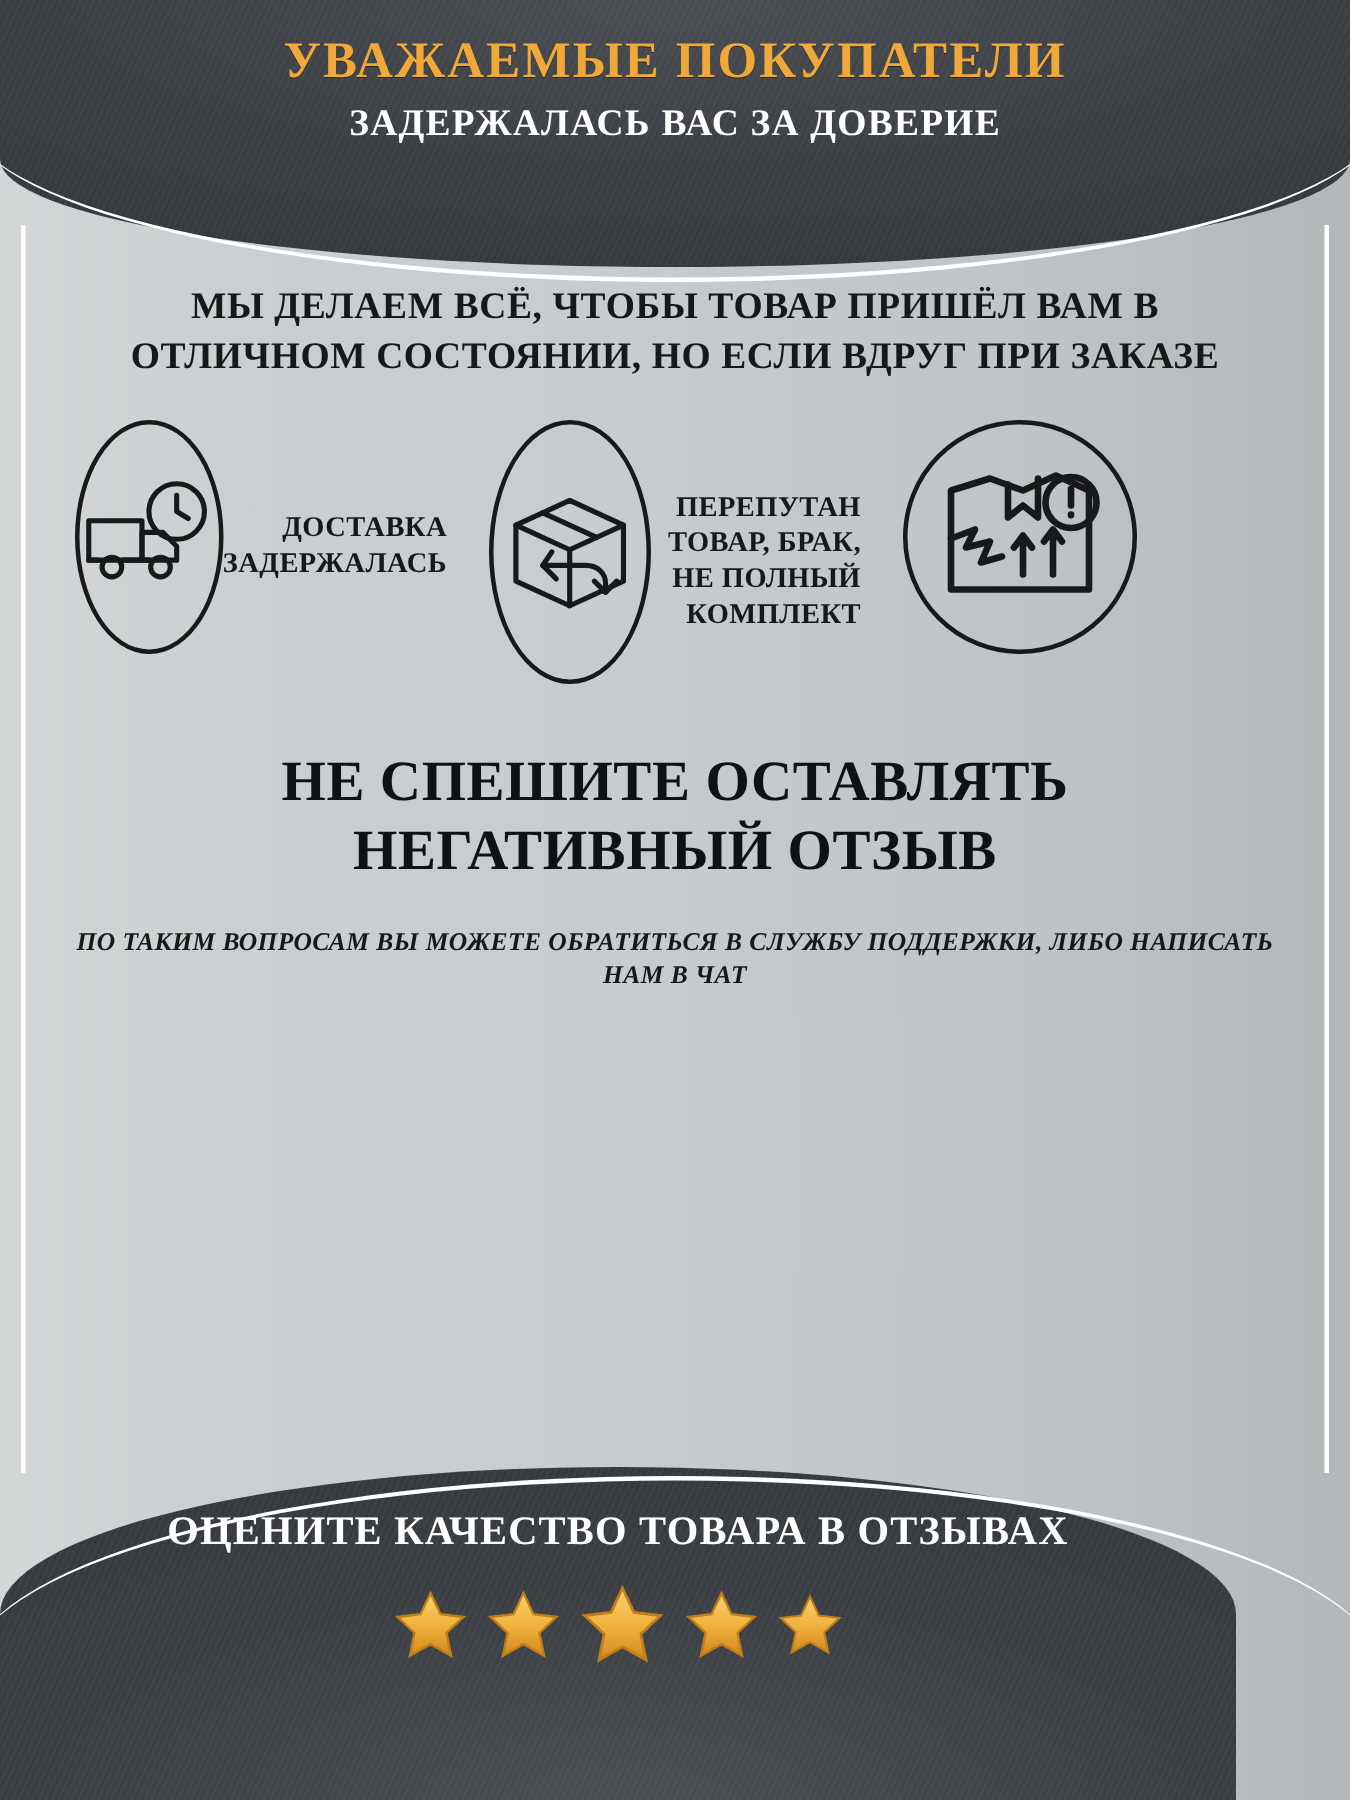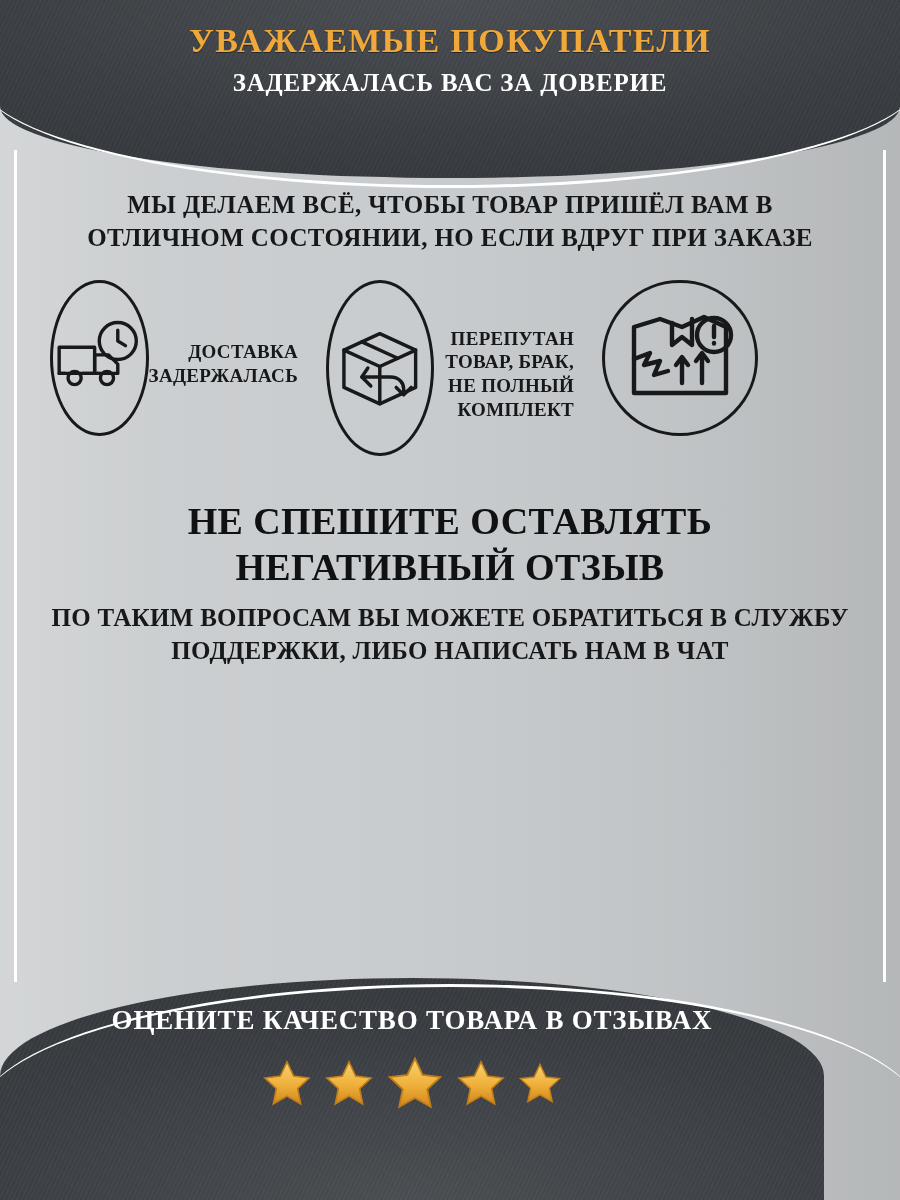--- a/index.html
+++ b/index.html
@@ -174,27 +174,28 @@
     margin: 42px auto 4px;
     width: 780px;
     font-size: 38px;
     font-weight: bold;
     color: #0f1112;
     line-height: 1.22;
     letter-spacing: 0.4px;
   }
 
   .support-text {
-    margin: 10px auto 0;
+    margin: 26px auto 0;
     width: 800px;
-    font-size: 25px;
+    font-size: 17px;
     font-weight: bold;
     color: #16181a;
     line-height: 1.34;
     letter-spacing: 0.3px;
+    font-style: italic;
   }
 
   
   .footer-band {
     position: absolute;
     left: 0; bottom: 0;
     width: 824px;
     height: 222px;
     background:
       radial-gradient(120% 160% at 50% 100%, #4a4e52 0%, #3a3e42 45%, #2d3134 100%);

